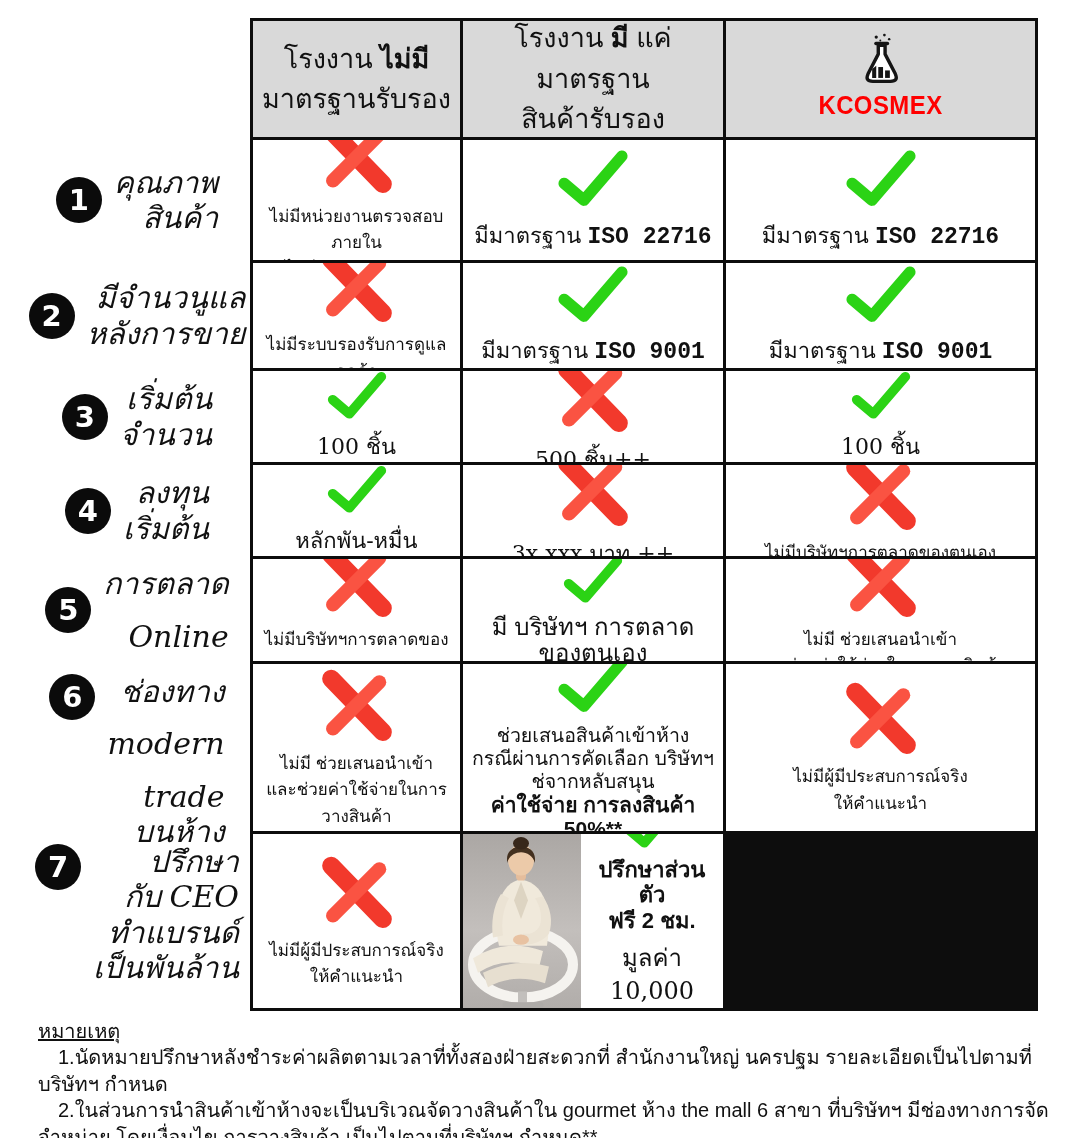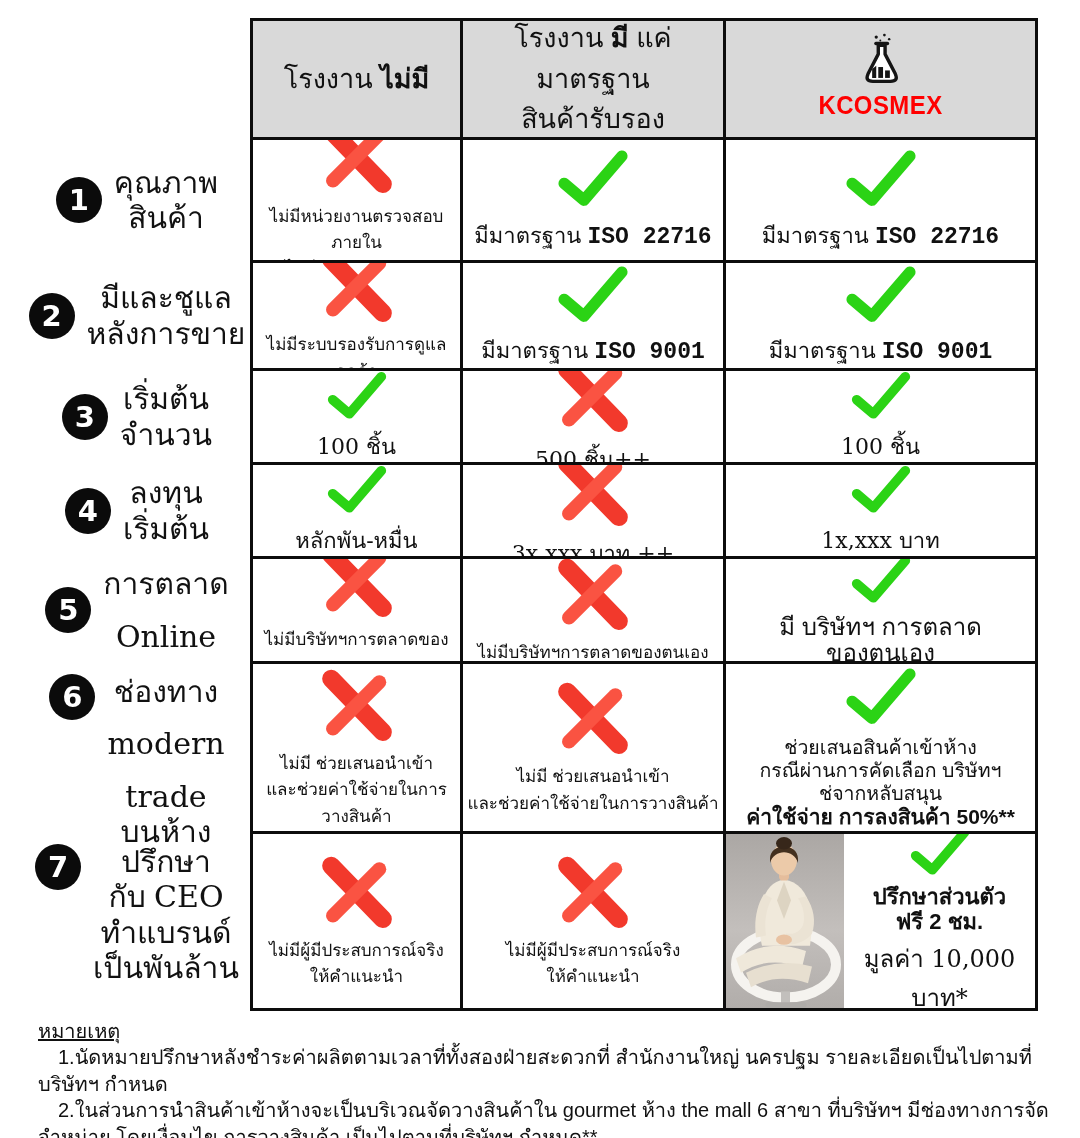--- a/index.html
+++ b/index.html
@@ -48,21 +48,21 @@
     position:absolute;left:28px;top:140px;width:218px;
     display:grid;grid-template-rows:120px 105px 91px 91px 102px 167px 174px;gap:3px;
   }
   .lab{display:flex;align-items:center;justify-content:center;gap:12px;}
   .lab.topAlign{align-items:flex-start;padding-top:10px;}
   .num{
     width:46px;height:46px;border-radius:50%;background:#0b0b0b;color:#fff;
     font-weight:700;font-size:29px;display:flex;align-items:center;justify-content:center;
     flex:none;font-family:"DejaVu Sans",sans-serif;
   }
-  .labTxt{font-size:30px;line-height:1.18;text-align:center;}
+  .labTxt{font-size:30px;line-height:1.18;text-align:right;font-style:italic;}
   .latin{font-family:"DejaVu Serif","Liberation Serif",serif;margin-top:17px;}
   
   .footnote{position:absolute;left:38px;top:1018px;width:1030px;font-size:20px;line-height:1.32;}
   .fnTitle{text-decoration:underline;}
   .fnLine{text-indent:20px;}
   .fnLine2{text-indent:20px;}
 </style>
 </head>
 <body>
 
@@ -70,21 +70,21 @@
   <div class="lab">
     <div class="num">1</div>
     <div class="labTxt">
       <div>คุณภาพ</div>
         <div>สินค้า</div>
     </div>
   </div>
   <div class="lab">
     <div class="num">2</div>
     <div class="labTxt">
-      <div>มีและชูแล</div>
+      <div>มีจำนวนูแล</div>
         <div>หลังการขาย</div>
     </div>
   </div>
   <div class="lab">
     <div class="num">3</div>
     <div class="labTxt">
       <div>เริ่มต้น</div>
         <div>จำนวน</div>
     </div>
   </div>
@@ -119,20 +119,21 @@
       <div>ทำแบรนด์</div>
       <div>เป็นพันล้าน</div>
     </div>
   </div>
 </div>
 
 <div class="tableGrid">
 
   <div class="cell header">
     <div><span>โรงงาน </span><b>ไม่มี</b></div>
+    <div>มาตรฐานรับรอง</div>
   </div>
   <div class="cell header">
     <div><span>โรงงาน </span><b>มี</b><span> แค่มาตรฐาน</span></div>
     <div>สินค้ารับรอง</div>
   </div>
   <div class="cell header">
     <svg width="64" viewBox="0 0 94 78">
       <circle cx="40" cy="6" r="2.4" fill="#151515"></circle>
       <circle cx="52" cy="3" r="2" fill="#151515"></circle>
       <circle cx="59" cy="9" r="1.8" fill="#151515"></circle>
@@ -221,26 +222,20 @@
       <path d="M12 48 L38 70 L88 12" fill="none" stroke="#2bd315" stroke-width="15" stroke-linecap="round" stroke-linejoin="round"></path>
     </svg>
     <div class="val">หลักพัน-หมื่น</div>
   </div>
   <div class="cell">
     <svg class="mark cross" viewBox="0 0 100 92">
       <path d="M20 16 L80 78" stroke="#f2392c" stroke-width="21" stroke-linecap="round" fill="none"></path>
       <path d="M76 20 L22 74" stroke="#fa5342" stroke-width="16" stroke-linecap="round" fill="none"></path>
     </svg>
     <div class="val">3x,xxx บาท ++</div>
-  </div>
-  <div class="cell">
-    <svg class="mark check sm" viewBox="0 0 100 84">
-      <path d="M12 48 L38 70 L88 12" fill="none" stroke="#2bd315" stroke-width="15" stroke-linecap="round" stroke-linejoin="round"></path>
-    </svg>
-    <div class="val">1x,xxx บาท</div>
   </div>
 
   <div class="cell">
     <svg class="mark cross" viewBox="0 0 100 92">
       <path d="M20 16 L80 78" stroke="#f2392c" stroke-width="21" stroke-linecap="round" fill="none"></path>
       <path d="M76 20 L22 74" stroke="#fa5342" stroke-width="16" stroke-linecap="round" fill="none"></path>
     </svg>
     <div class="small">ไม่มีบริษัทฯการตลาดของตนเอง</div>
   </div>
   <div class="cell">

